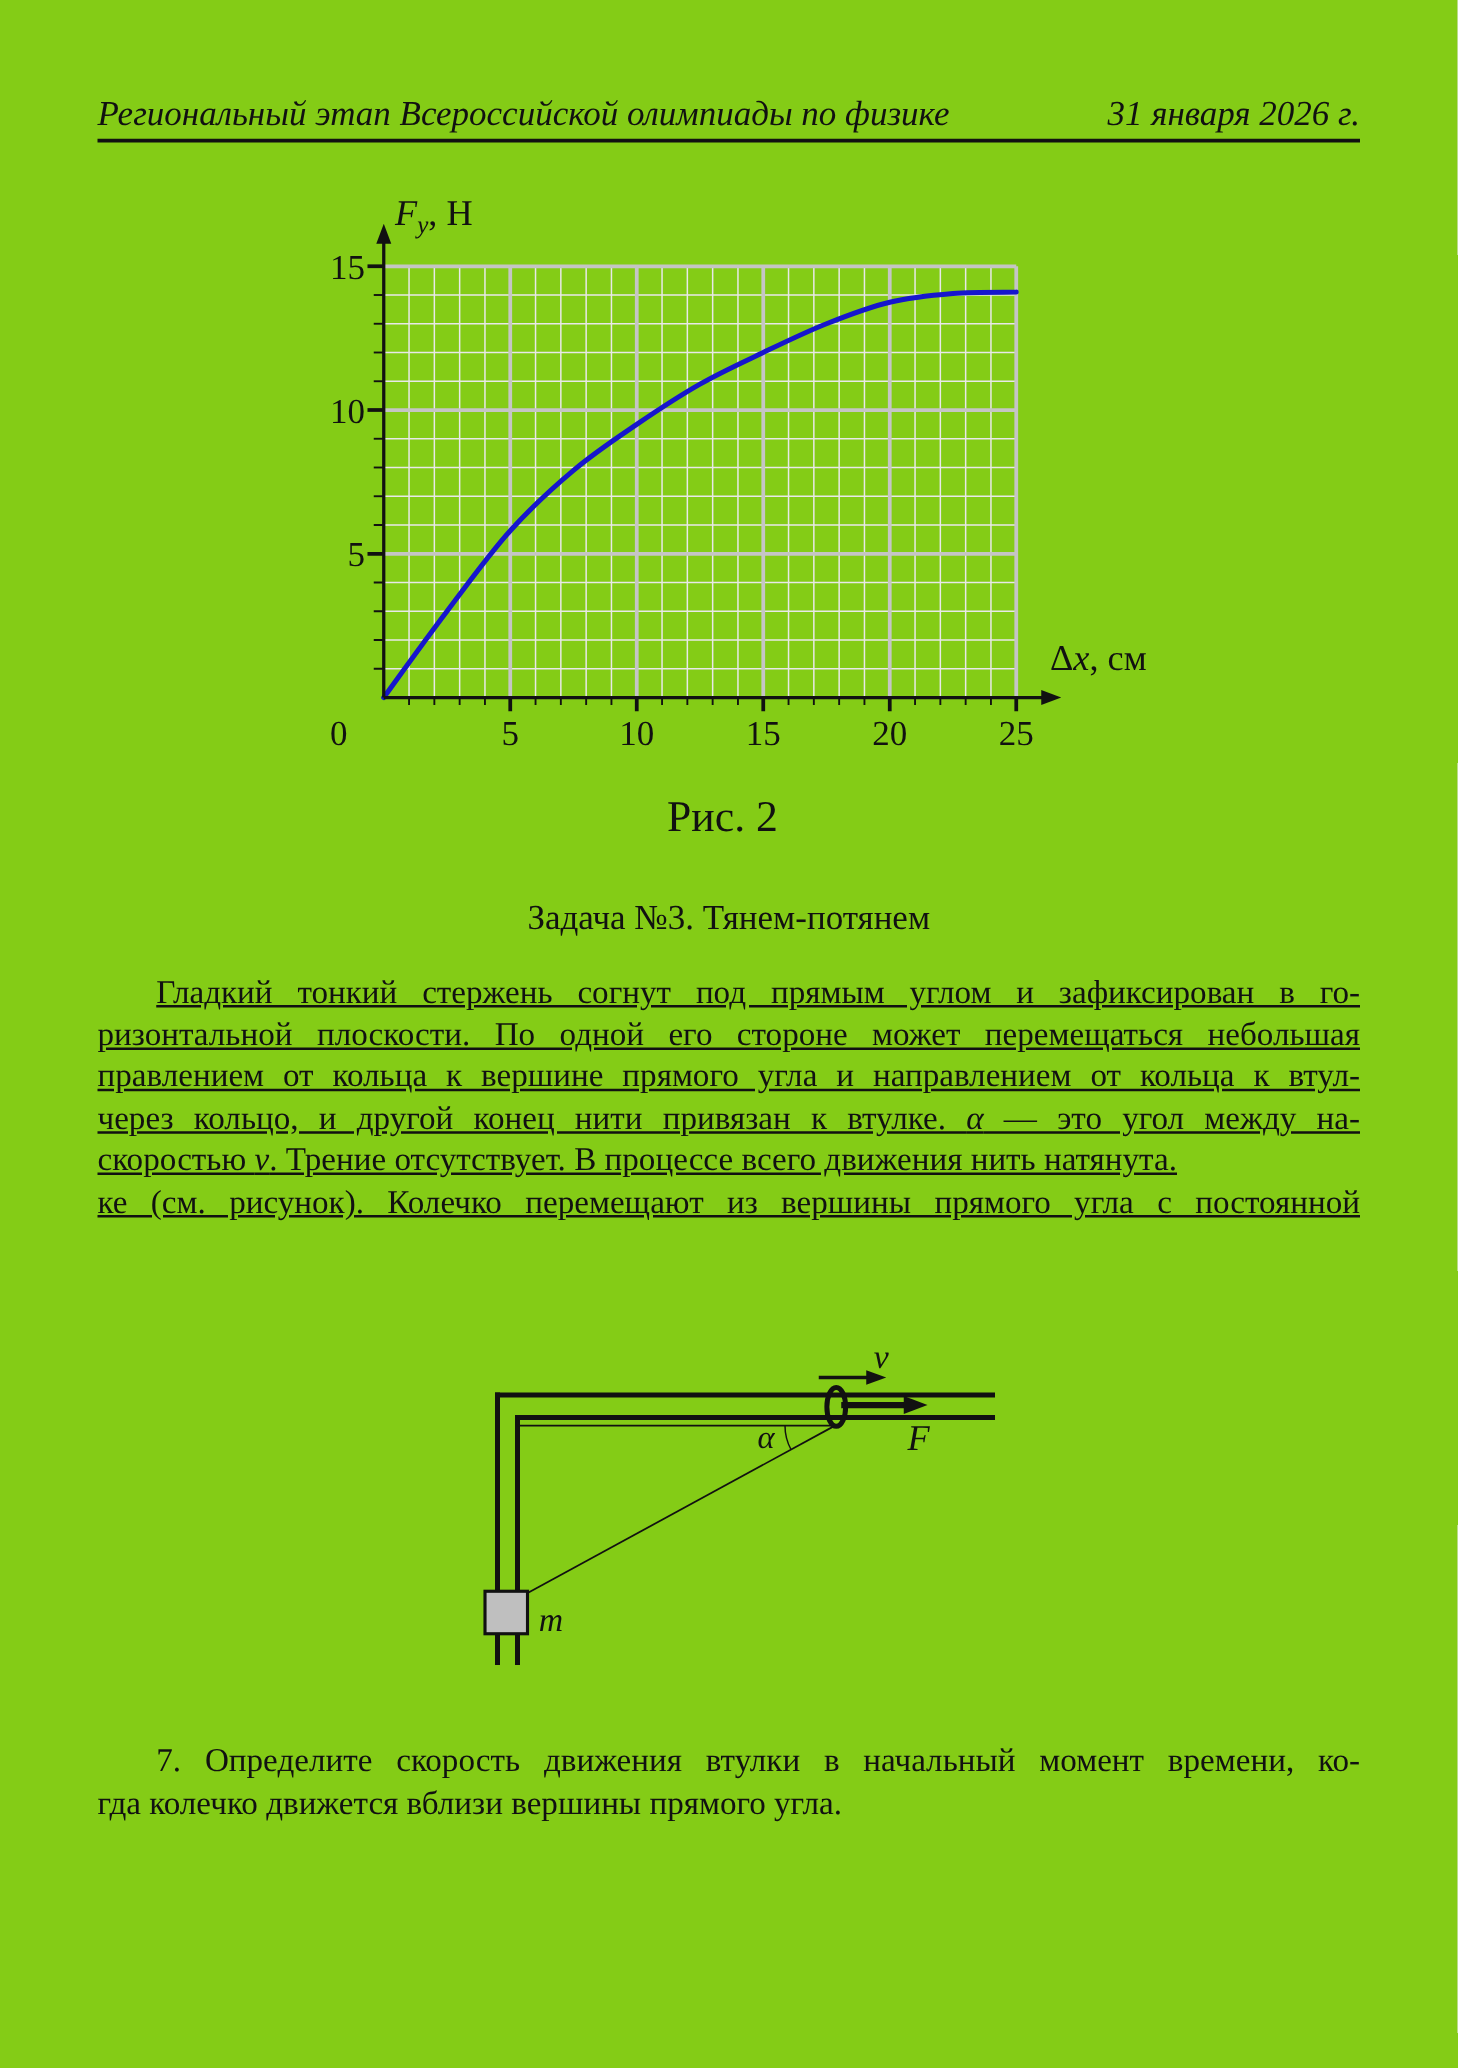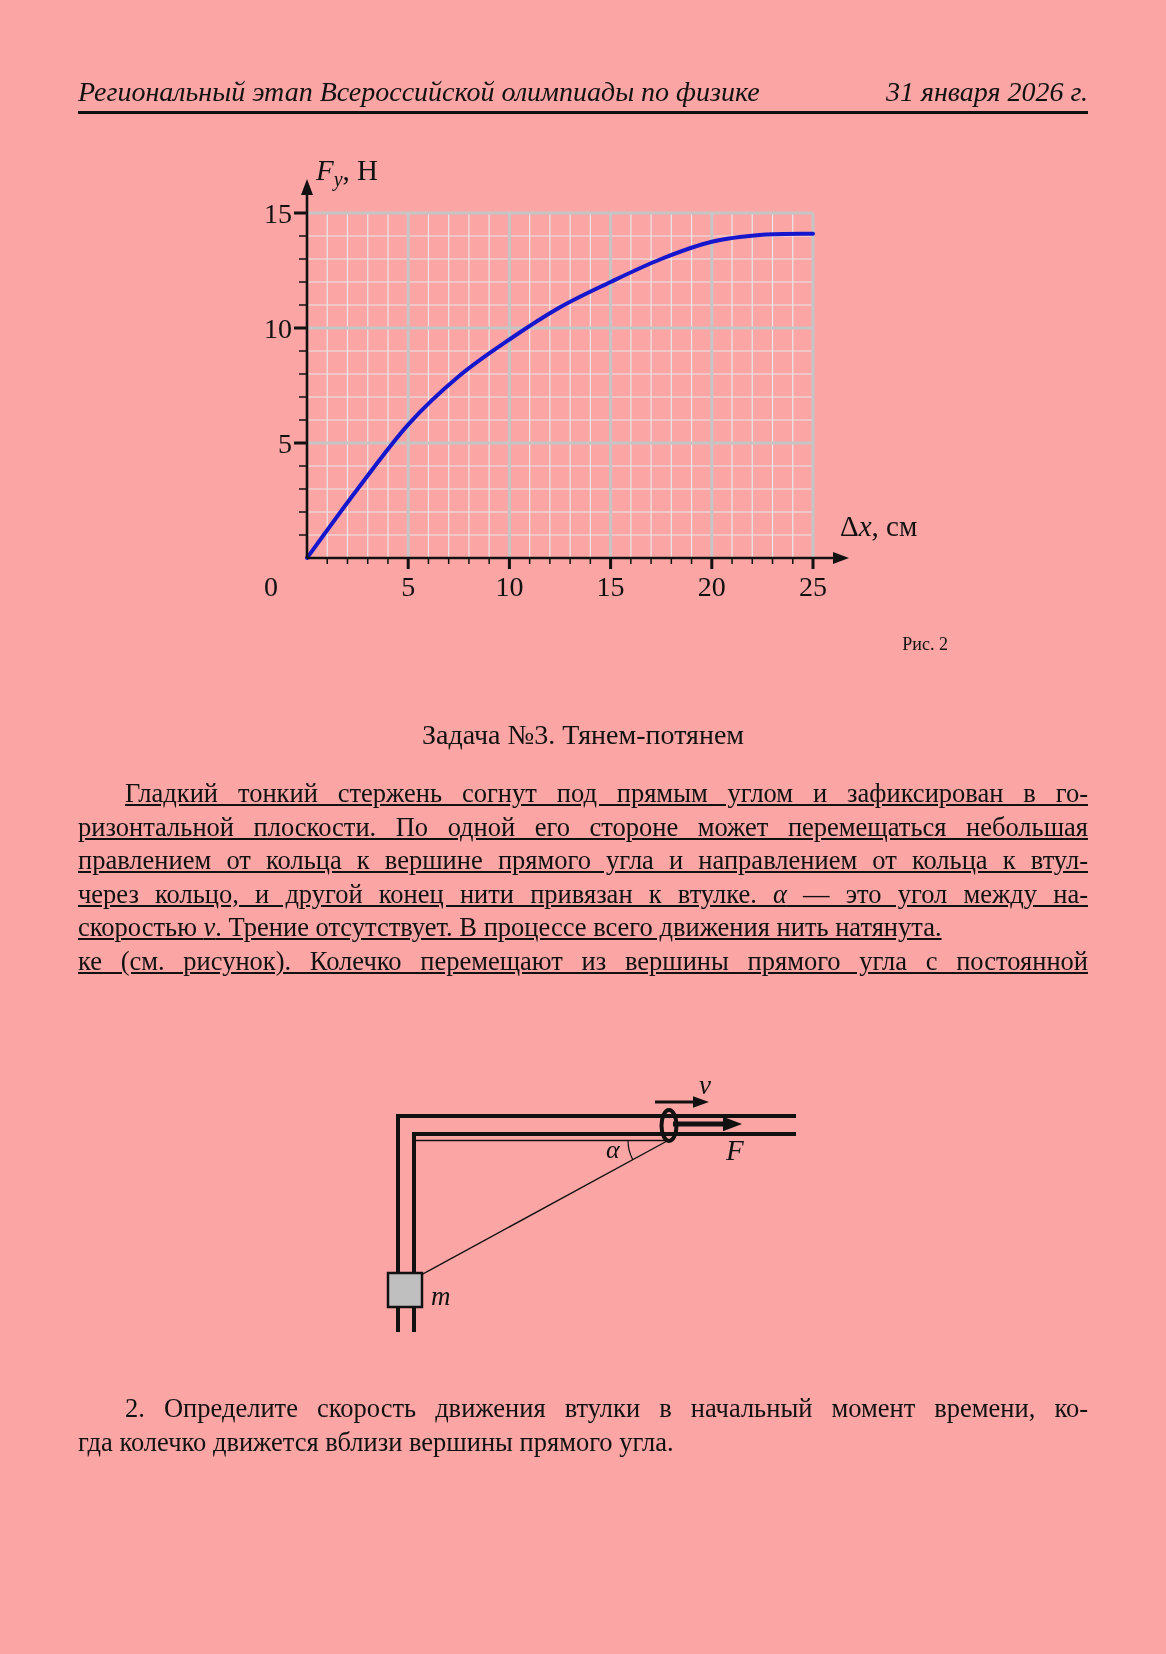--- a/index.html
+++ b/index.html
@@ -1,22 +1,22 @@
 <!DOCTYPE html>
 <html><head>
 <meta charset="utf-8">
 <style>
   html,body{margin:0;padding:0;background:#e8e8e8;}
-  .page{position:relative;width:1166px;height:1654px;background:#fca5a5;
+  .page{position:relative;width:1166px;height:1654px;background:#84cc16;
         font-family:"Liberation Serif",serif;color:#111;overflow:hidden;margin:0 auto;}
   .hdr{position:absolute;left:78px;top:76px;width:1010px;display:flex;
        justify-content:space-between;align-items:baseline;font-style:italic;font-size:28px;}
   .rule{position:absolute;left:78px;top:111px;width:1010px;height:3px;background:#111;}
   #chart{position:absolute;left:240px;top:130px;}
-  .caption{position:absolute;left:248px;top:634px;width:700px;text-align:right;font-size:18px;}
+  .caption{position:absolute;left:228px;top:634px;width:700px;text-align:center;font-size:35px;}
   .title{position:absolute;left:78px;top:719px;width:1010px;text-align:center;
          font-weight:normal;font-size:28px;}
   .para{position:absolute;left:78px;width:1010px;font-size:26.5px;line-height:33.6px;}
   #paragraph{top:777px;text-decoration:underline;}
   #questions{top:1391px;line-height:34px;}
   .line{text-align:justify;}
   .line.j{text-align-last:justify;}
   .line.ind{text-indent:47px;}
   #diagram{position:absolute;left:360px;top:1030px;}
   svg text{font-family:"Liberation Serif",serif;fill:#111;}
@@ -178,17 +178,17 @@
       <polygon points="382,94 363,86.8 363,101.2" fill="#111"></polygon>
     </g>
     <rect x="28" y="243" width="34" height="34" stroke="#111" stroke-width="2.5" id="sleeveRect" fill="#bfbfbf"></rect>
     <text class="it" x="339" y="64" font-size="27">v</text>
     <text class="it" x="366" y="130" font-size="29">F</text>
     <text class="it" x="246" y="128" font-size="26">α</text>
     <text class="it" x="71" y="275" font-size="27">m</text>
   </svg>
 
   <div class="para" id="questions">
-      <div class="line j ind">2. Определите скорость движения втулки в начальный момент времени, ко-</div>
+      <div class="line j ind">7. Определите скорость движения втулки в начальный момент времени, ко-</div>
       <div class="line">гда колечко движется вблизи вершины прямого угла.</div>
     </div>
 
 </div>
 
 </body></html>

